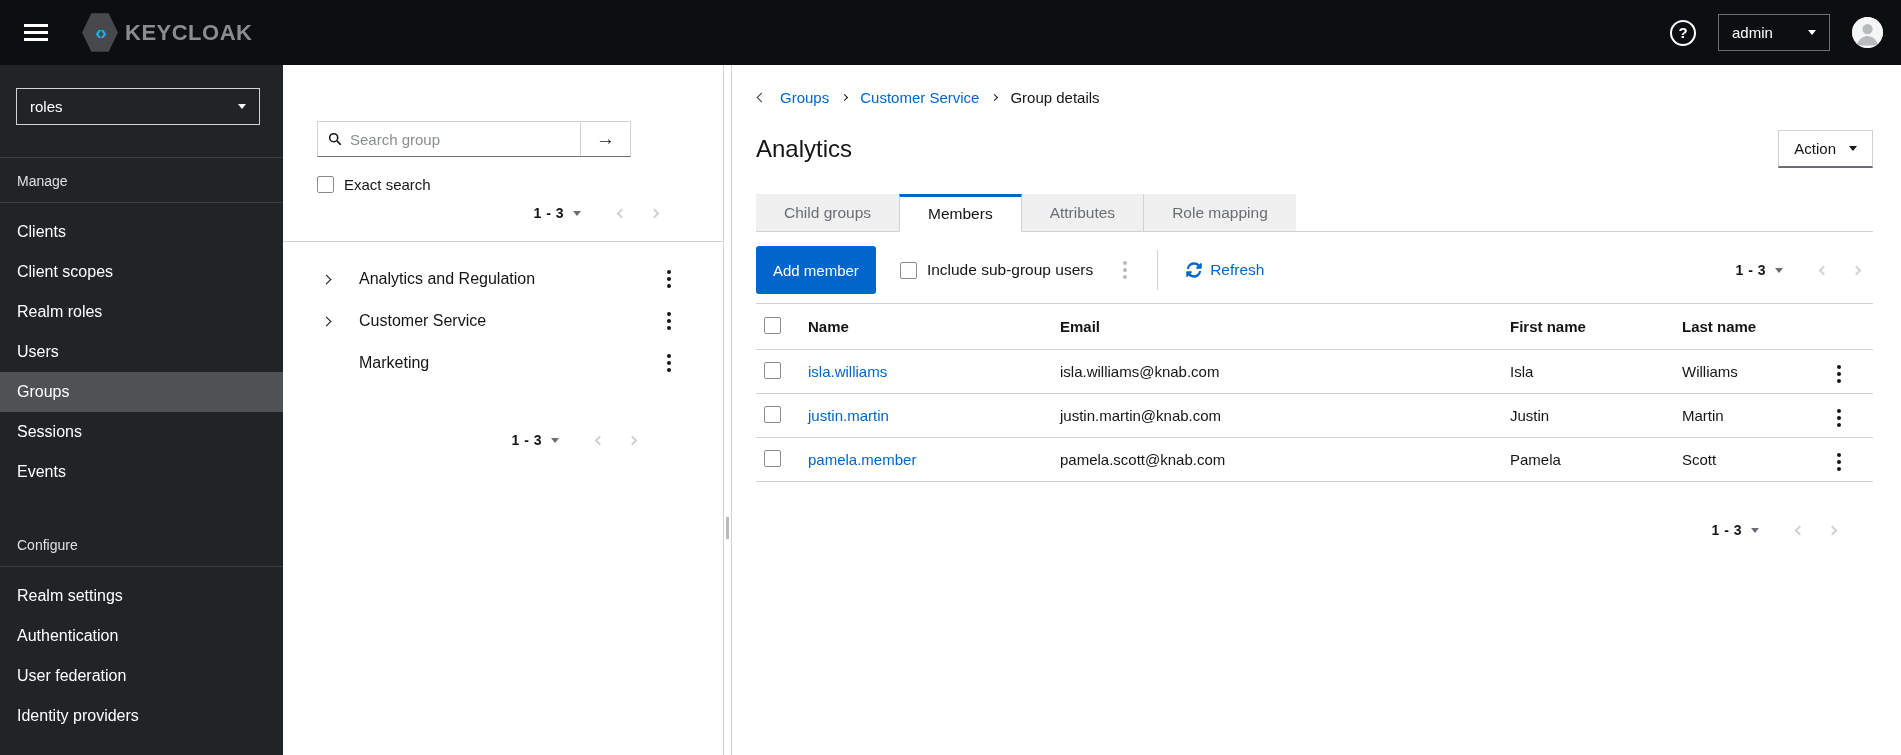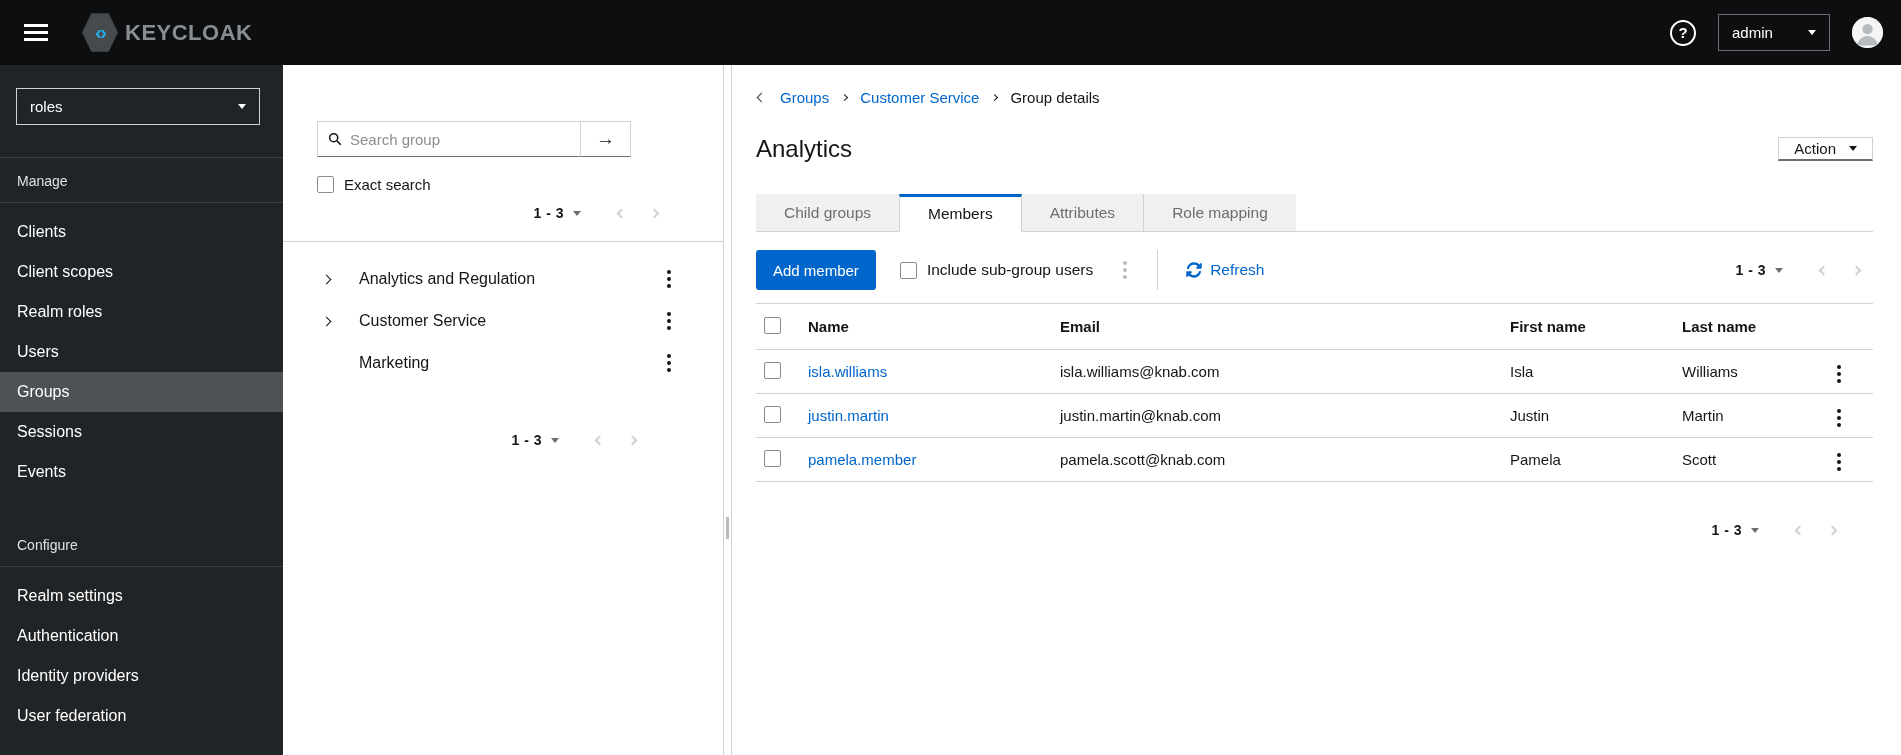--- a/index.html
+++ b/index.html
@@ -90,33 +90,33 @@
   .splitter { position:absolute; top:65px; left:723px; width:9px; bottom:0; background:#fff;
     border-left:1px solid #d2d2d2; border-right:1px solid #d2d2d2; cursor:col-resize; }
   .splitter .grip { position:absolute; left:2px; top:452px; width:3px; height:22px; background:#b8bbbe; }
 
   
   .content { position:absolute; top:65px; left:732px; right:0; bottom:0; background:#fff; padding:0 28px 0 24px; }
   .breadcrumb { margin-top:22px; display:flex; align-items:center; gap:13px; font-size:15px; height:20px; }
   .breadcrumb a { color:#0066cc; text-decoration:none; cursor:pointer; }
   .titlerow { margin-top:22px; height:40px; display:flex; align-items:center; justify-content:space-between; }
   .titlerow h1 { font-size:24px; font-weight:500; color:#151515;text-align:center; }
-  .actionbtn { height:24px; border:1px solid #d2d2d2; border-bottom:2px solid #6a6e73; background:#fff;
+  .actionbtn { height:38px; border:1px solid #d2d2d2; border-bottom:2px solid #6a6e73; background:#fff;
     display:flex; align-items:center; gap:13px; padding:0 15px; font-size:15px; color:#151515; }
 
   .tabs { margin-top:25px; display:flex; position:relative; height:38px; }
   .tabs::after { content:""; position:absolute; left:0; right:0; bottom:0; height:1px; background:#d2d2d2; }
   .tab { position:relative; z-index:1; height:38px; padding:0 28px; display:flex; align-items:center;
     background:#f0f0f0; color:#6a6e73; font-size:15.5px; border-bottom:1px solid #d2d2d2; cursor:pointer; }
   .tab:not(.active) + .tab:not(.active) { border-left:1px solid #d2d2d2; }
   .tab.active { background:#fff; color:#151515; border-bottom:1px solid #fff;
     border-top:3px solid #0066cc; border-left:1px solid #d2d2d2; border-right:1px solid #d2d2d2; }
 
   .toolbar { margin-top:16px; height:44px; display:flex; align-items:center; }
-  .addbtn { height:40px; background:#0066cc; color:#fff; font-size:15px; padding:0 17px; border-radius:3px; }
+  .addbtn { height:48px; background:#0066cc; color:#fff; font-size:15px; padding:0 17px; border-radius:3px; }
   .subgrp { margin-left:24px; display:flex; align-items:center; gap:10px; font-size:15.5px; cursor:pointer; }
   .toolbar .kebab { margin-left:22px; cursor:pointer; }
   .vdiv { width:1px; height:40px; background:#d2d2d2; margin-left:22px; }
   .refresh { margin-left:28px; display:flex; align-items:center; gap:8px; color:#0066cc; font-size:15.5px; }
   .toolbar .pager { margin-left:auto; }
 
   table.members { width:100%; margin-top:11px; border-collapse:collapse; }
   table.members th, table.members td { text-align:left; font-size:15px; padding:0 8px; }
   table.members thead tr { height:46px; border-top:1px solid #d2d2d2; border-bottom:1px solid #d2d2d2; }
   table.members tbody tr { height:44px; border-bottom:1px solid #d2d2d2; }
@@ -174,22 +174,22 @@
     <li>Users</li>
     <li class="current">Groups</li>
     <li>Sessions</li>
     <li>Events</li>
   </ul>
   <div class="sb-label cfg">Configure</div>
   <div class="sb-div"></div>
   <ul>
     <li>Realm settings</li>
     <li>Authentication</li>
+    <li>User federation</li>
     <li>Identity providers</li>
-    <li>User federation</li>
   </ul>
 </nav>
 
 <section class="gpanel">
   <div class="searchrow">
     <div class="searchbox">
       <svg viewBox="0 0 16 16" width="14" height="14">
         <circle cx="6.5" cy="6.5" r="4.6" fill="none" stroke="#151515" stroke-width="1.8"></circle>
         <line x1="10.2" y1="10.2" x2="14.6" y2="14.6" stroke="#151515" stroke-width="1.9"></line>
       </svg>

